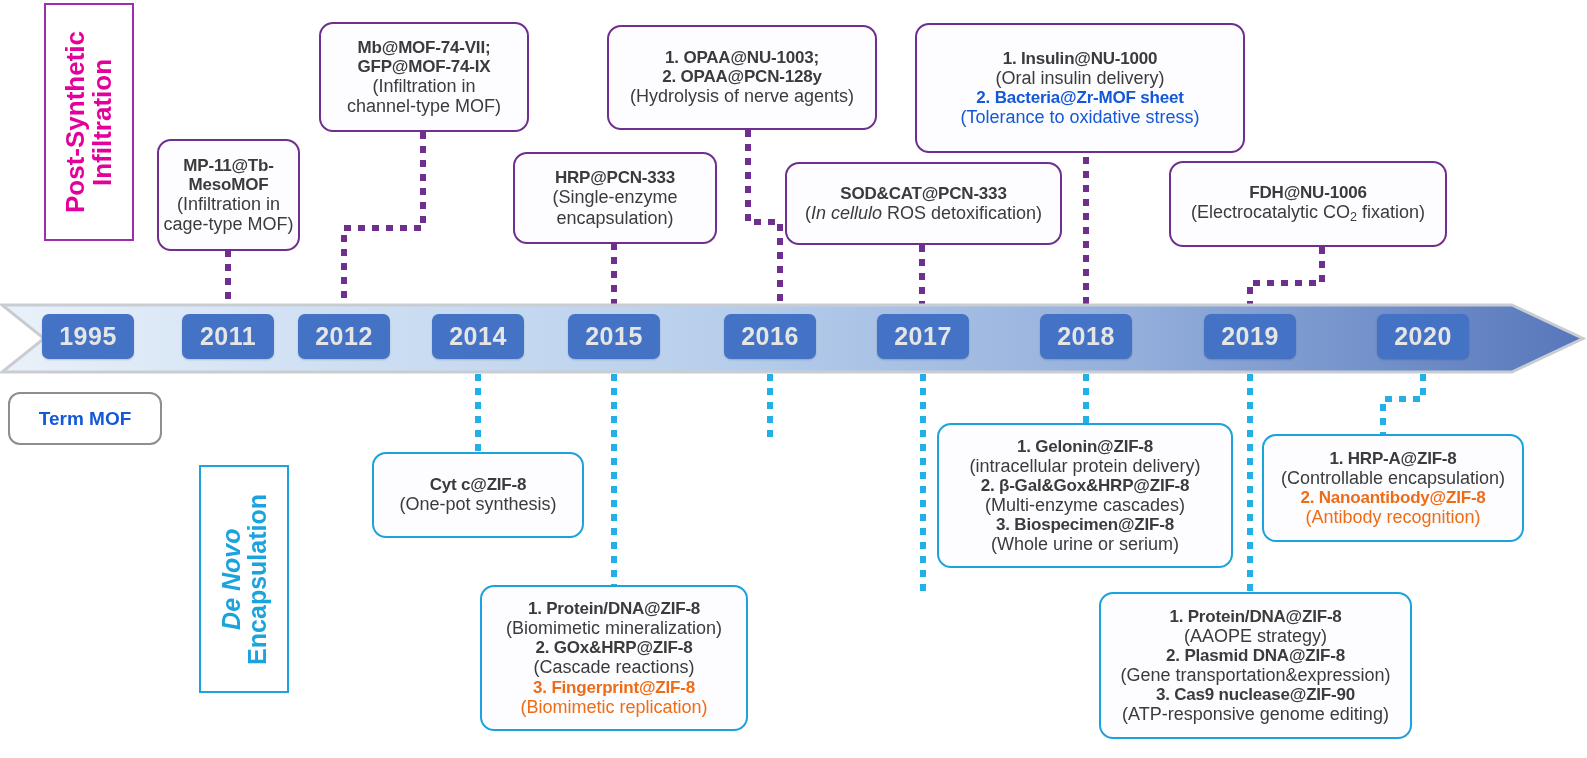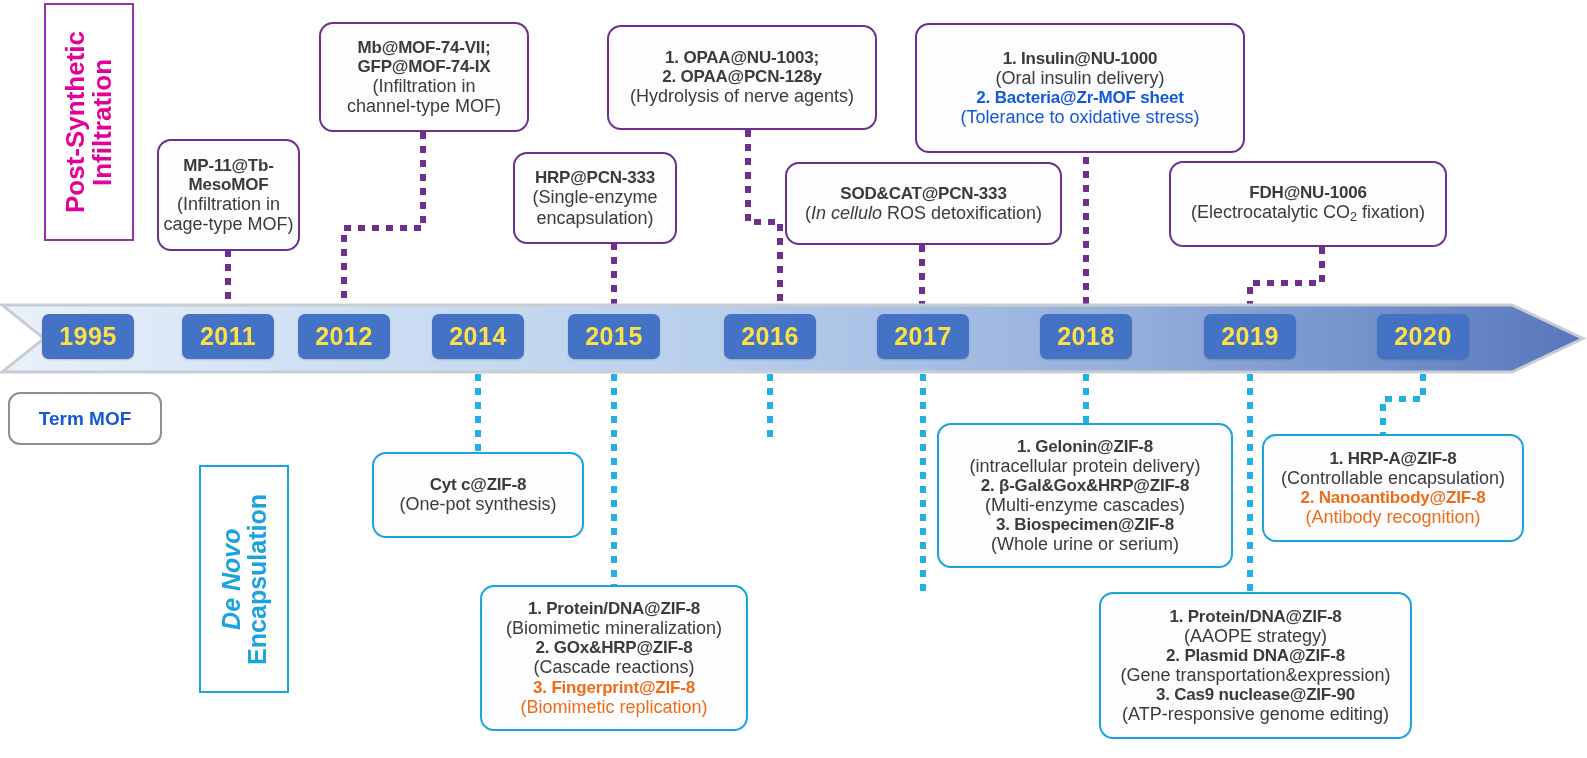--- a/index.html
+++ b/index.html
@@ -63,21 +63,21 @@
   #term-mof span { color:#1358d8; font-weight:bold; font-size:19px; }
 
   
   #ribbon { position:absolute; left:0px; top:303px; width:1587px; height:71px; }
   #ribbon svg { display:block; }
 
   .yearchip {
     position:absolute; top:314px;
     width:92px; height:45px; border-radius:7px;
     background:#4472c4;
-    color:#fde047; font-weight:bold; font-size:25px;
+    color:#e5e5e5; font-weight:bold; font-size:25px;
     display:flex; align-items:center; justify-content:center;
     letter-spacing:0.5px;
     box-shadow: 0 1px 2px rgba(0,0,0,0.18);
   }
 
   
   #wires { position:absolute; left:0; top:0; width:1587px; height:758px; pointer-events:none; }
 </style>
 </head>
 <body>
@@ -164,21 +164,21 @@
       <span class="ln bold k-dark">MesoMOF</span>
       <span class="ln sub k-dark">(Infiltration in</span>
       <span class="ln sub k-dark">cage-type MOF)</span>
     </div>
   <div class="card purple" id="c-mof74" style="left:319px; top:22px;   width:210px; height:110px;">
       <span class="ln bold k-dark">Mb@MOF-74-VII;</span>
       <span class="ln bold k-dark">GFP@MOF-74-IX</span>
       <span class="ln sub k-dark">(Infiltration in</span>
       <span class="ln sub k-dark">channel-type MOF)</span>
     </div>
-  <div class="card purple" id="c-hrp333" style="left:513px; top:152px;  width:164px; height:92px;">
+  <div class="card purple" id="c-hrp333" style="left:513px; top:152px;  width:204px; height:92px;">
       <span class="ln bold k-dark">HRP@PCN-333</span>
       <span class="ln sub k-dark">(Single-enzyme</span>
       <span class="ln sub k-dark">encapsulation)</span>
     </div>
   <div class="card purple" id="c-opaa" style="left:607px; top:25px;   width:270px; height:105px;">
       <span class="ln bold k-dark">1. OPAA@NU-1003;</span>
       <span class="ln bold k-dark">2. OPAA@PCN-128y</span>
       <span class="ln sub k-dark">(Hydrolysis of nerve agents)</span>
     </div>
   <div class="card purple" id="c-sodcat" style="left:785px; top:162px;  width:277px; height:83px;">

